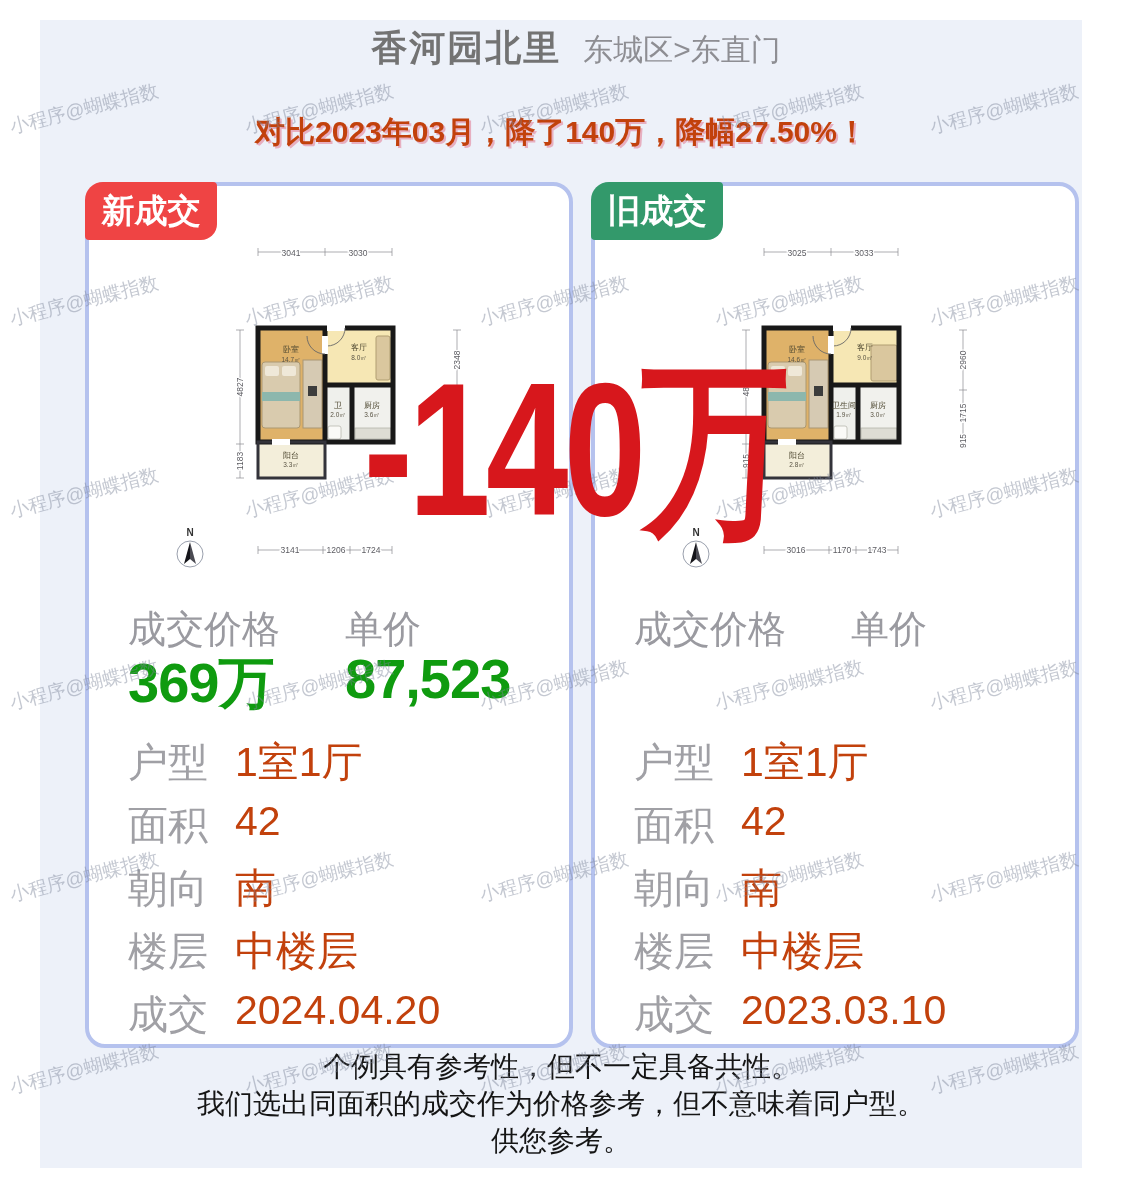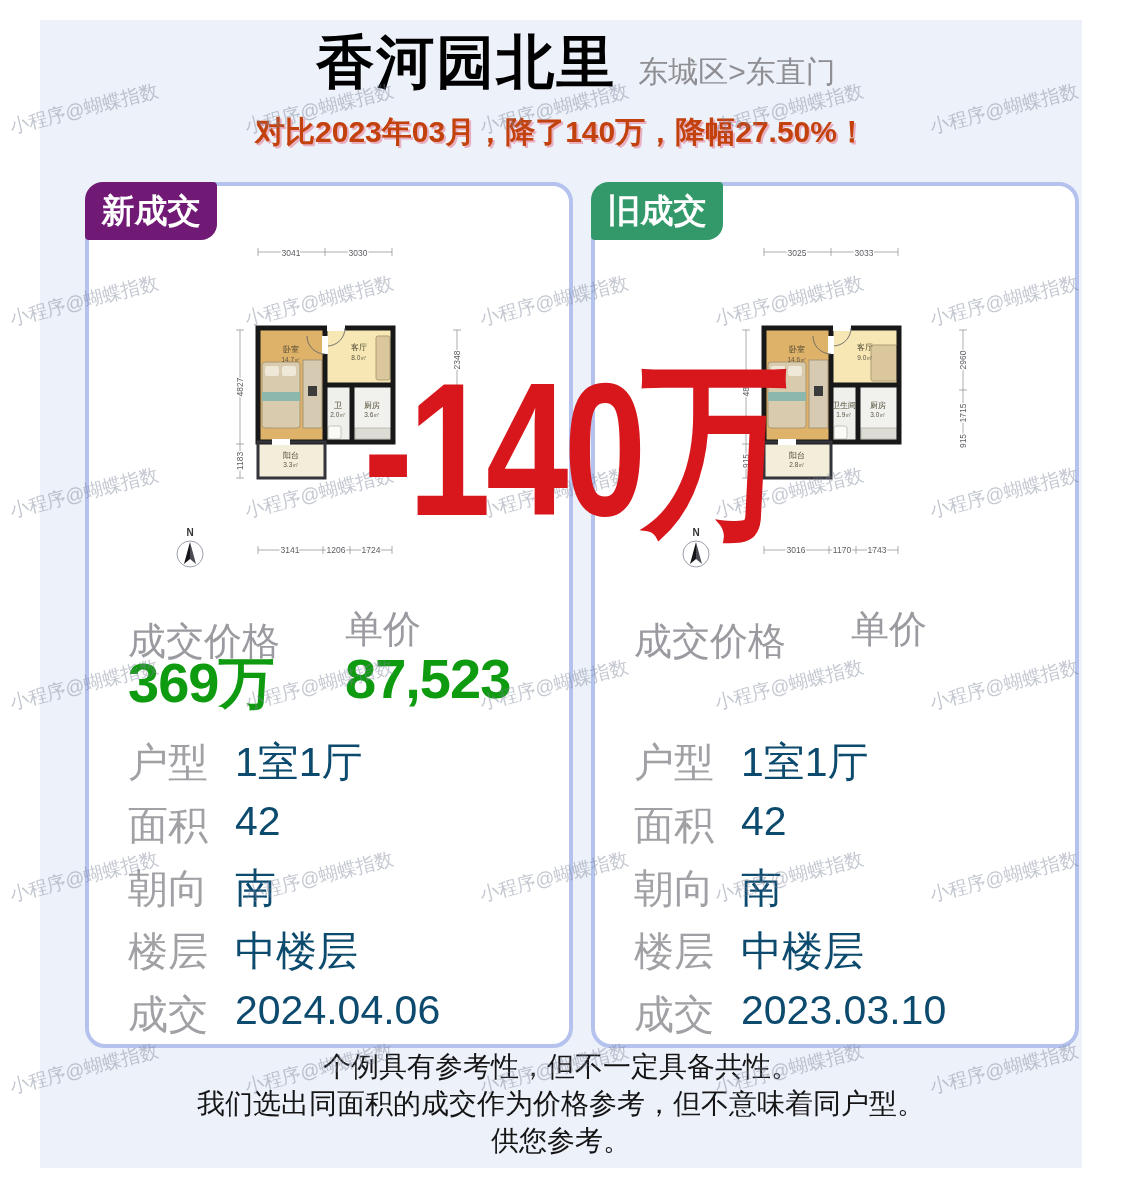--- a/index.html
+++ b/index.html
@@ -3,51 +3,51 @@
 <meta charset="utf-8">
 <style>
   html,body{margin:0;padding:0;background:#ffffff;}
   .page{position:relative;width:1122px;height:1190px;background:#ffffff;overflow:hidden;
         font-family:"Liberation Sans","DejaVu Sans",sans-serif;}
   .panel{position:absolute;left:40px;top:20px;width:1042px;height:1148px;background:#edf1f9;z-index:0;}
 
   
   .title-row{position:absolute;top:24px;left:0;width:100%;display:flex;justify-content:center;
              align-items:baseline;gap:22px;z-index:3;padding-left:30px;box-sizing:border-box;}
-  .title{font-size:58px;font-weight:bold;color:#000000;letter-spacing:2px;}
+  .title{font-size:36px;font-weight:bold;color:#737373;letter-spacing:2px;}
   .subtitle{font-size:30px;color:#8e8e93;}
   .banner{position:absolute;top:112px;left:0;width:100%;text-align:center;font-size:30px;font-weight:bold;
           color:#c2410c;z-index:3;text-shadow:2px 2px 0 rgba(226,121,146,0.55);}
 
   
   .drop{position:absolute;top:354px;left:0;width:100%;text-align:center;font-size:190px;font-weight:bold;
         color:#d7171c;z-index:30;line-height:1;letter-spacing:-6px;transform:scaleX(0.78);
         padding-left:34px;box-sizing:border-box;pointer-events:none;}
 
   
   .card{position:absolute;top:182px;width:480px;height:858px;background:#ffffff;border:4px solid #b5c2ee;
         border-radius:20px;z-index:2;box-sizing:content-box;}
   .card-new{left:85px;} .card-old{left:591px;}
   .badge{position:absolute;top:-4px;left:-4px;height:58px;min-width:132px;box-sizing:border-box;
          display:flex;align-items:center;justify-content:center;color:#fff;font-size:33px;font-weight:bold;
          border-radius:18px 4px 16px 4px;padding:0 14px;}
 
   .plan{position:absolute;left:71px;top:54px;width:340px;height:338px;}
 
   .price-labels{position:absolute;top:418px;left:39px;display:flex;}
-  .price-labels .c1{width:217px;margin-top:12px;}
+  .price-labels .c1{width:217px;}
   .price-labels span{font-size:38px;color:#9a9aa0;}
   .price-values{position:absolute;top:460px;left:39px;display:flex;}
   .price-values .c1{width:217px;}
   .price-values span{font-size:56px;font-weight:bold;color:#0f9b0f;letter-spacing:-1px;}
 
   .details{position:absolute;top:549px;left:39px;right:16px;}
   .drow{display:flex;height:63px;align-items:flex-start;}
   .dlabel{width:107px;font-size:40px;color:#a0a0a5;flex:none;}
-  .dvalue{font-size:41px;color:#0c4a6e;}
+  .dvalue{font-size:41px;color:#c2410c;}
 
   
   .footer{position:absolute;top:1048px;left:0;width:100%;text-align:center;font-size:28px;color:#151515;
           line-height:37px;z-index:3;}
 
   
   .wm{position:absolute;font-size:19px;color:rgba(125,132,152,0.45);transform:rotate(-14deg);
       white-space:nowrap;z-index:20;pointer-events:none;}
 
   
@@ -64,21 +64,21 @@
 <div class="page">
   <div class="panel"></div>
 
   <div class="title-row">
     <span class="title">香河园北里</span>
     <span class="subtitle">东城区&gt;东直门</span>
   </div>
   <div class="banner">对比2023年03月，降了140万，降幅27.50%！</div>
 
   <div class="card card-new">
-    <div class="badge" style="background: #701a75;">新成交</div>
+    <div class="badge" style="background: #ef4444;">新成交</div>
 
     <svg class="plan" viewBox="0 0 340 338">
       <g>
         <rect x="98" y="88" width="67" height="114" fill="#dfb269"></rect>
         <rect x="165" y="88" width="68" height="57" fill="#f6e7b4"></rect>
         <rect x="165" y="145" width="27" height="57" fill="#eff0ec"></rect>
         <rect x="192" y="145" width="41" height="57" fill="#f1f1ed"></rect>
         <rect x="98" y="202" width="67" height="36" fill="#f3eeda"></rect>
       </g>
       <g>
@@ -176,21 +176,21 @@
       <div class="drow">
           <span class="dlabel">朝向</span>
           <span class="dvalue">南</span>
         </div>
       <div class="drow">
           <span class="dlabel">楼层</span>
           <span class="dvalue">中楼层</span>
         </div>
       <div class="drow">
           <span class="dlabel">成交</span>
-          <span class="dvalue">2024.04.06</span>
+          <span class="dvalue">2024.04.20</span>
         </div>
     </div>
   </div>
 
   <div class="card card-old">
     <div class="badge" style="background: rgb(51, 153, 107);">旧成交</div>
 
     <svg class="plan" viewBox="0 0 340 338">
       <g>
         <rect x="98" y="88" width="67" height="114" fill="#dfb269"></rect>

